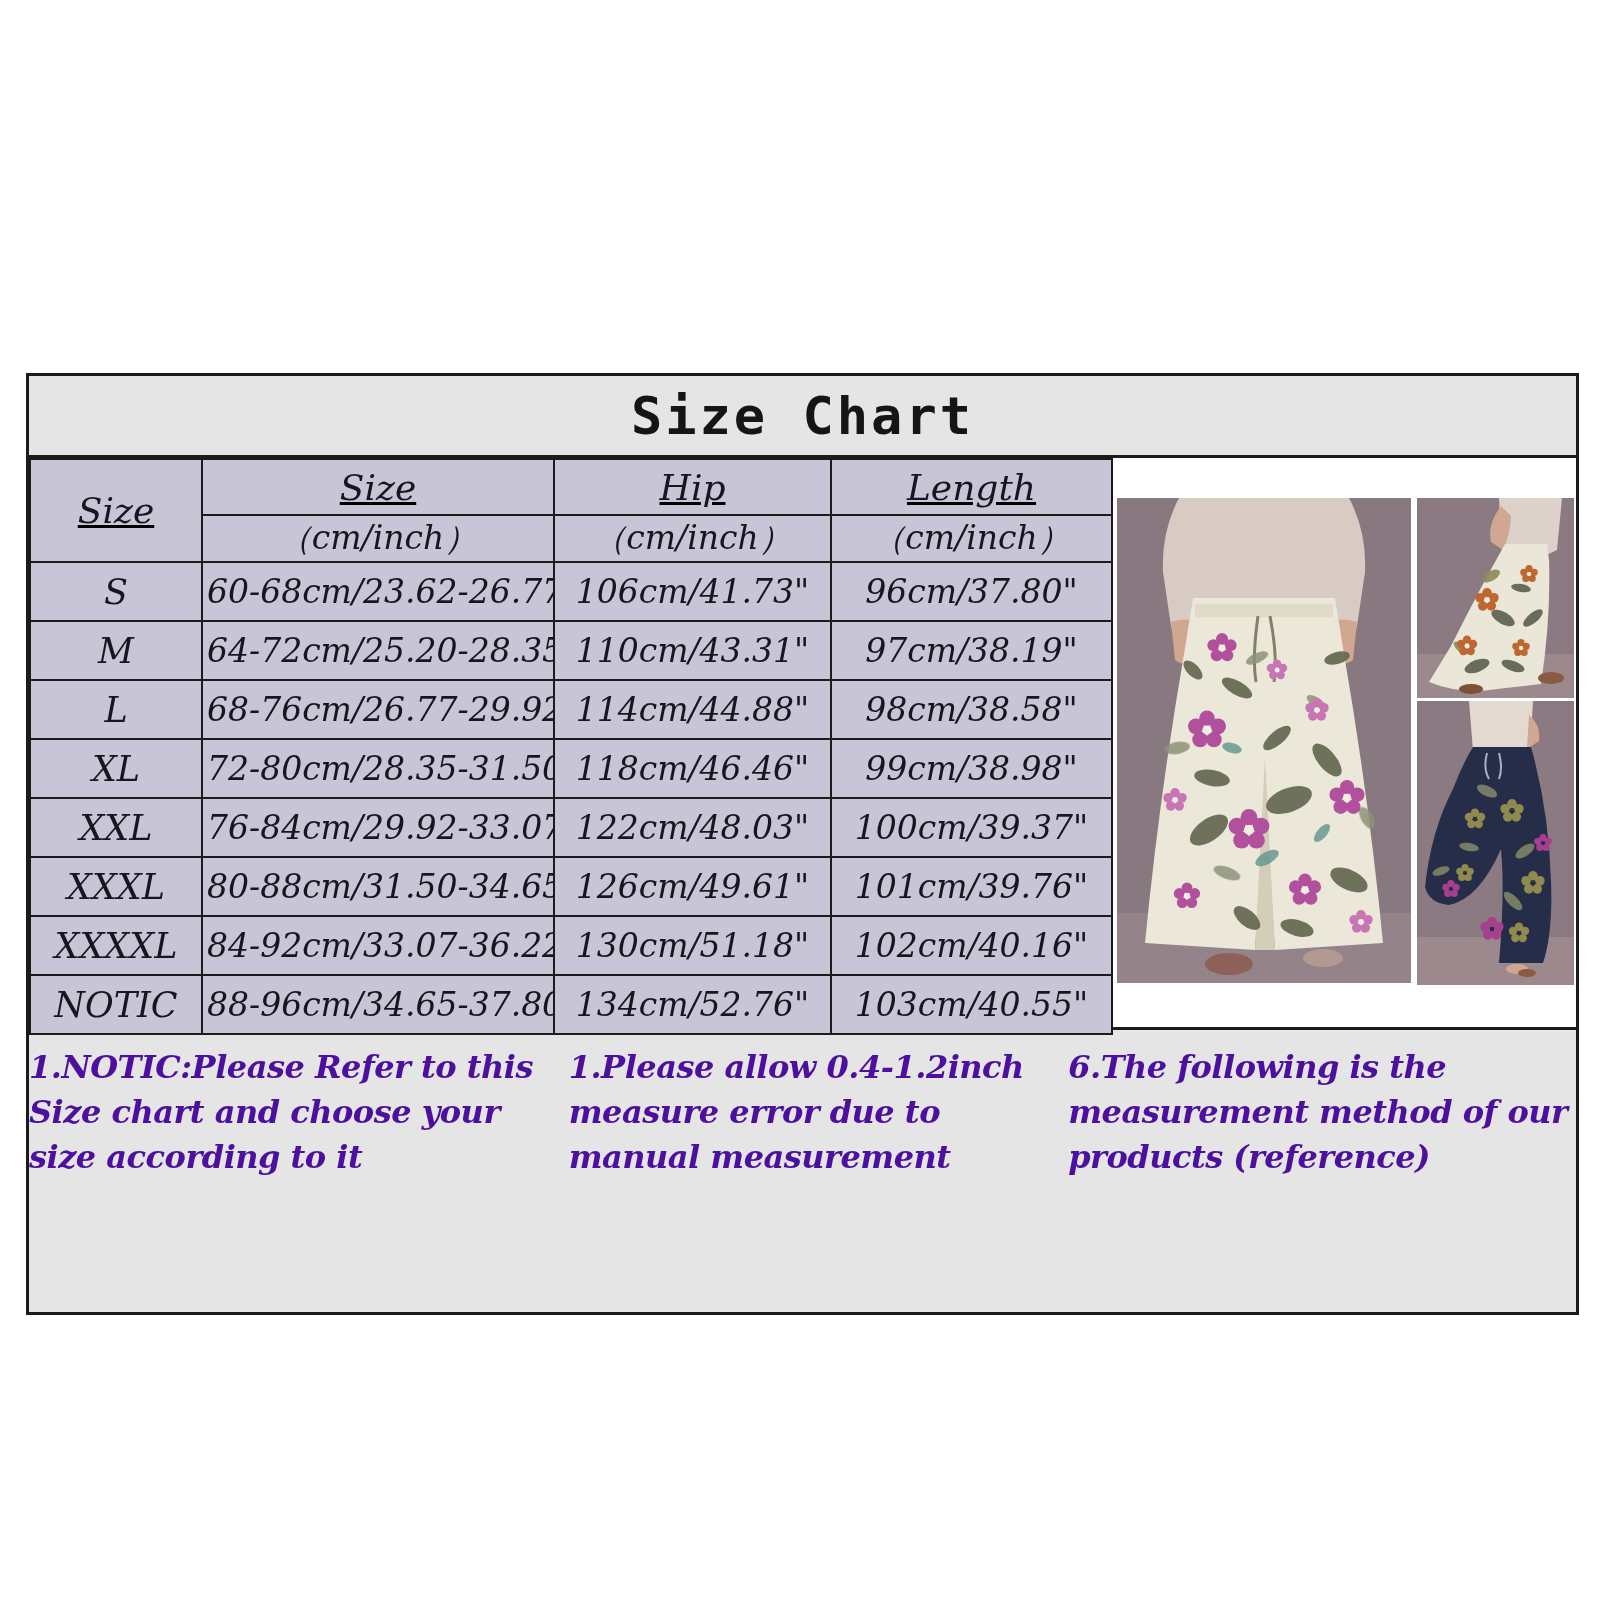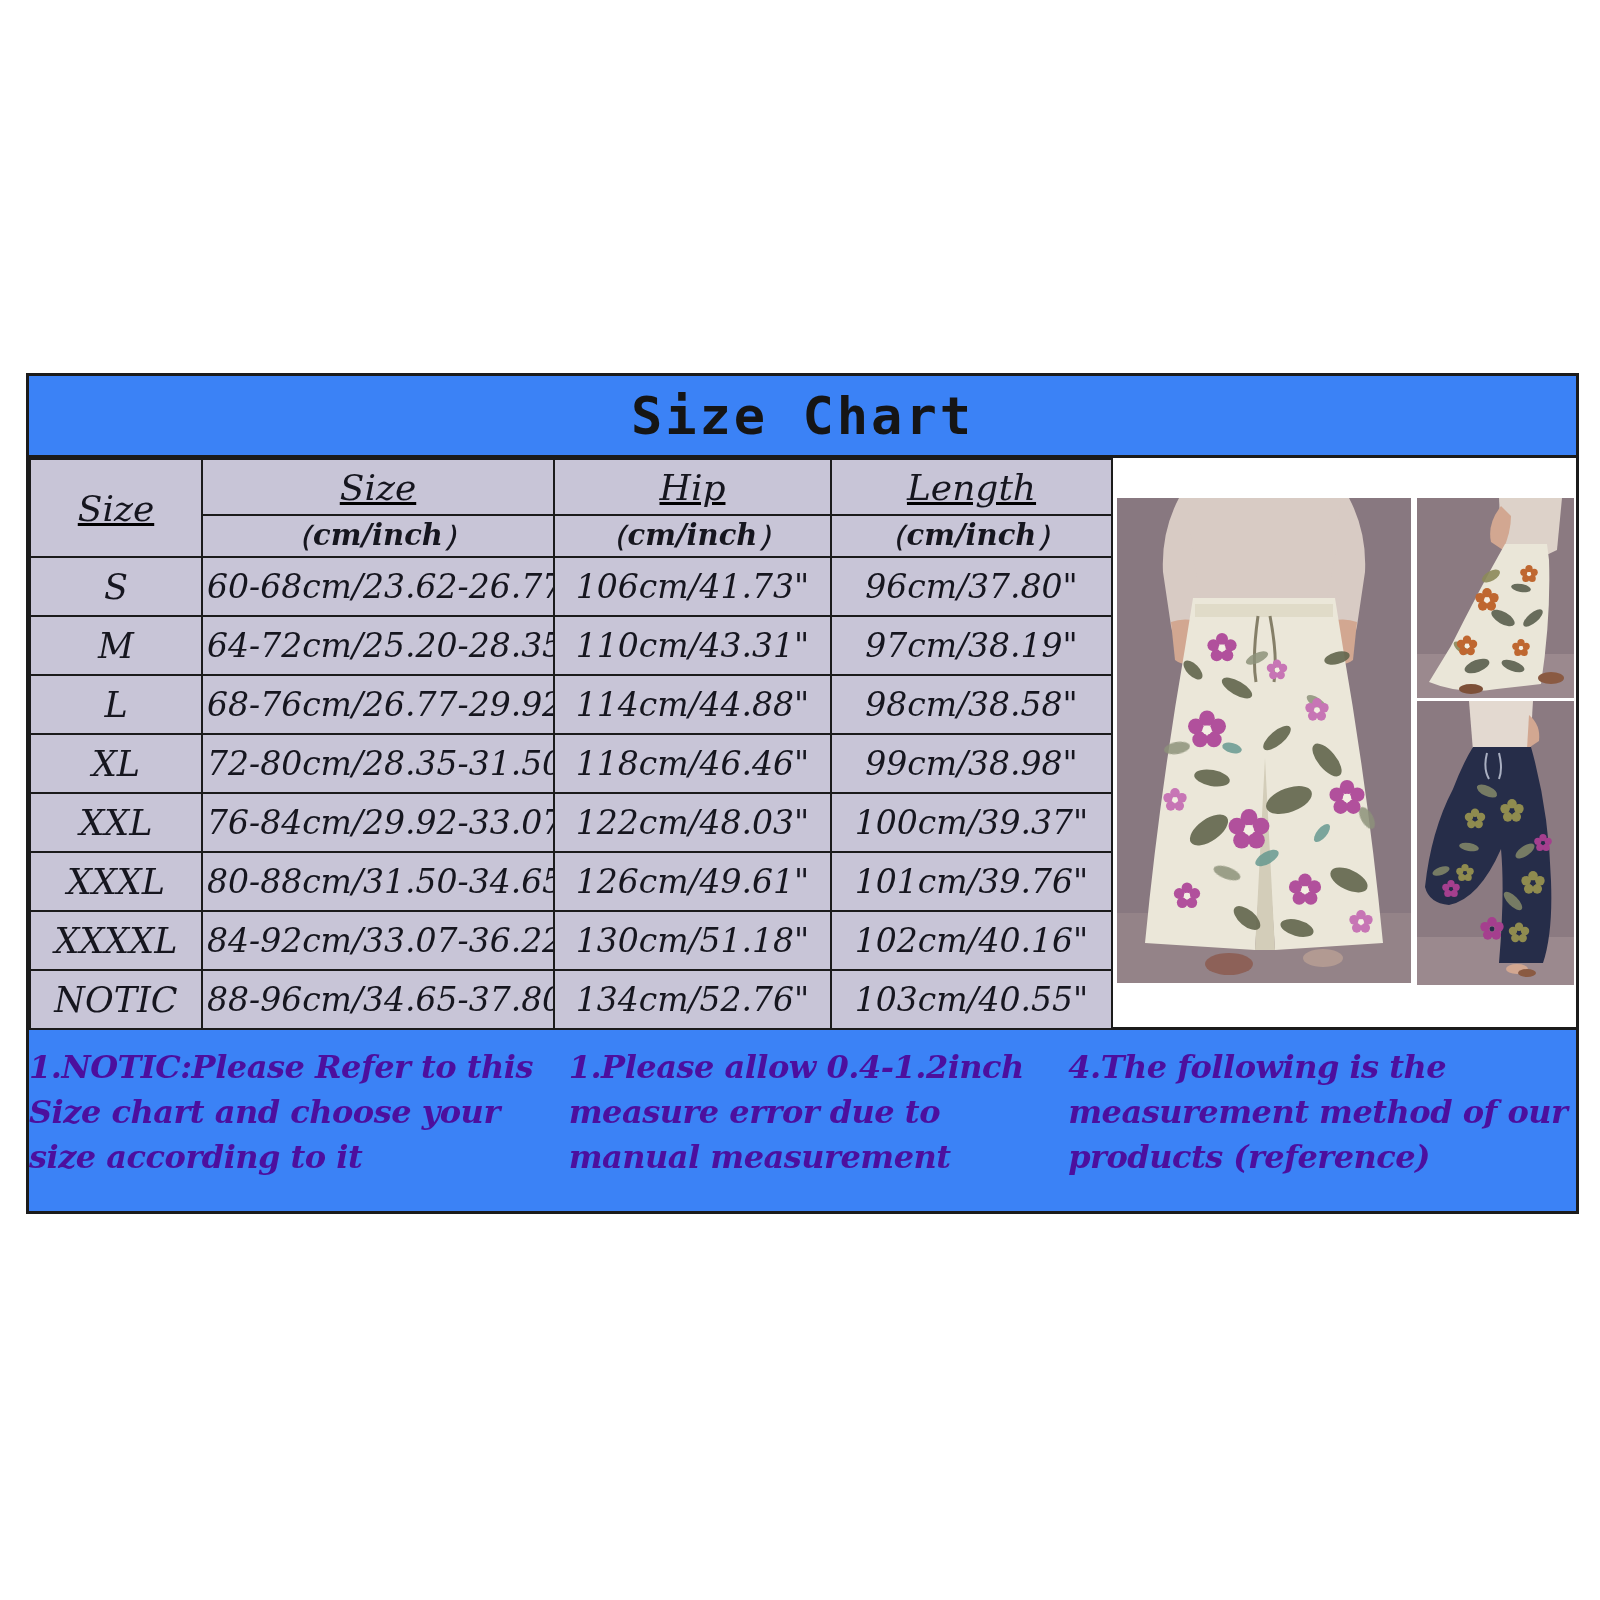--- a/index.html
+++ b/index.html
@@ -9,22 +9,22 @@
     --title_text:#151515;
     --photo_bg:#8d7c84;
   }
   *{box-sizing:border-box;}
   html,body{margin:0;padding:0;}
   body{
     width:1600px;height:1600px;background:#ffffff;position:relative;
     font-family:"DejaVu Serif", serif;
   }
   .frame{
-    position:absolute;left:26px;top:373px;width:1553px;height:841px;
-    border:3px solid var(--grid);background:#3b82f6;
+    position:absolute;left:26px;top:373px;width:1553px;height:942px;
+    border:3px solid var(--grid);background:#e5e5e5;
   }
   .title-band{
     height:82px;border-bottom:3px solid var(--grid);
     display:flex;align-items:center;justify-content:center;
   }
   .title{
     font-family:"DejaVu Sans Mono", monospace;font-weight:bold;
     font-size:52px;letter-spacing:3px;color:var(--title_text);
   }
   .middle{
@@ -36,21 +36,21 @@
   }
   table.size-table td, table.size-table th{
     border:2px solid var(--grid);background:var(--cell_bg);
     text-align:center;vertical-align:middle;padding:0 4px;
     font-style:italic;color:#16161f;overflow:hidden;white-space:nowrap;
   }
   th.size-head{font-size:36px;font-weight:normal;}
   tr.hdr-name{height:56px;text-decoration:underline;}
   tr.hdr-name th{font-size:36px;font-weight:normal;}
   tr.hdr-unit{height:40px;}
-  tr.hdr-unit td{font-size:29px;font-weight:bold;}
+  tr.hdr-unit td{font-size:33px;font-weight:normal;}
   tbody tr{height:59px;}
   tbody td{font-size:33px;}
   tbody td.size-cell{font-size:35px;}
   .images-panel{
     flex:1;position:relative;background:#ffffff;
   }
   .photo{position:absolute;}
   .photo svg{width:100%;height:100%;display:block;}
   .photo-main{left:4px;top:40px;width:294px;height:485px;}
   .photo-side{left:304px;top:40px;width:157px;height:200px;}
@@ -435,16 +435,16 @@
           <ellipse cx="110" cy="272" rx="9" ry="4" fill="#8a5a42"></ellipse>
         </svg>
       </div>
 
     </div>
   </div>
 
   <div class="notes">
     <div class="note-line">1.NOTIC:Please Refer to this Size chart and choose your size according to it</div>
     <div class="note-line">1.Please allow 0.4-1.2inch measure error due to manual measurement</div>
-    <div class="note-line">4.The following is the measurement method of our products (reference)</div>
+    <div class="note-line">6.The following is the measurement method of our products (reference)</div>
   </div>
 
 </div>
 
 </body></html>

